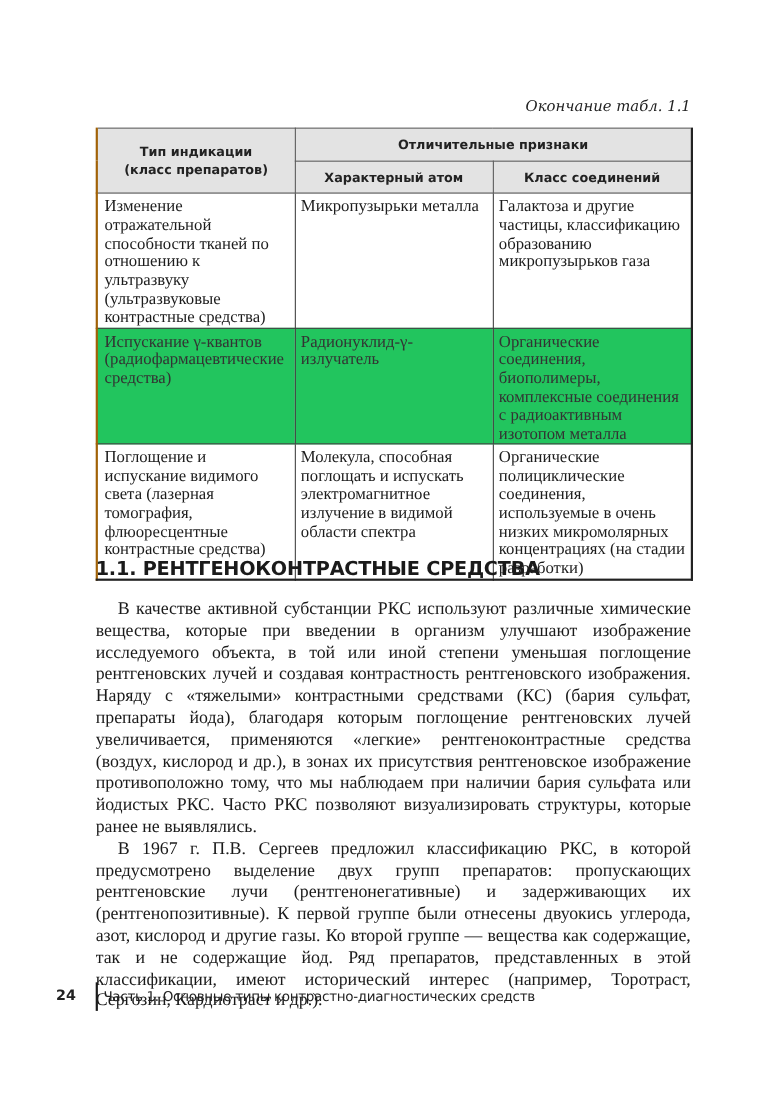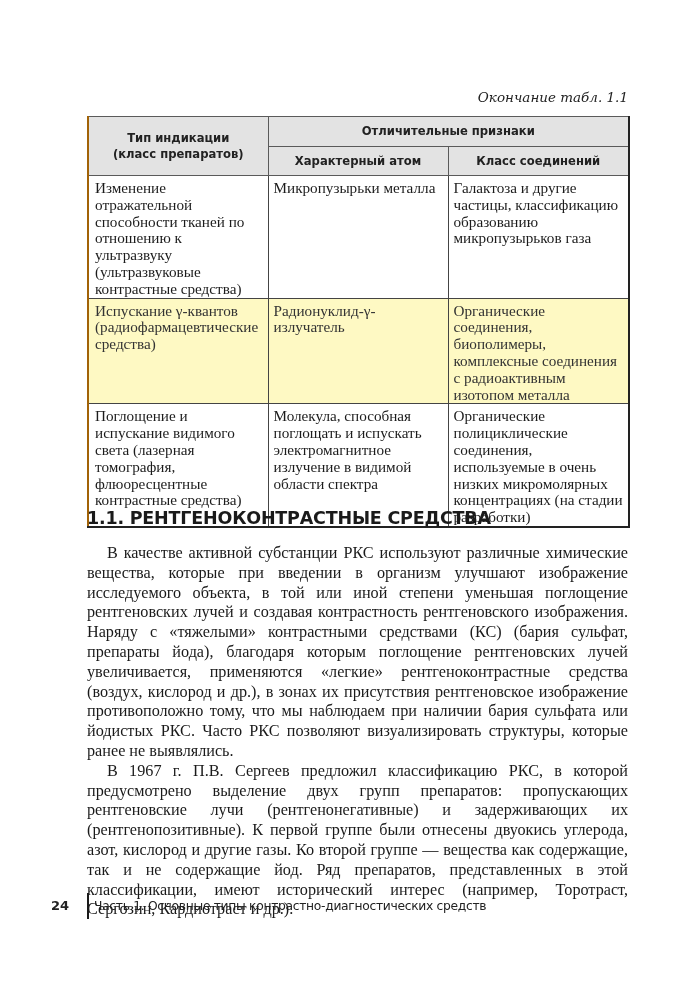--- a/index.html
+++ b/index.html
@@ -57,21 +57,21 @@
     table.indication th.h-type { height: 58px; }
     table.indication th.h-group { height: 28px; }
     table.indication th.h-sub { height: 28px; }
     table.indication td {
       vertical-align: top;
       border: 1.5px solid #444;
       padding: 4px 5px 0 5px;
       text-align: left;
     }
     table.indication tr.shaded td {
-      background: #fef9c3;
+      background: #22c55e;
       color: #333;
     }
     table.indication tr.r1 td { height: 85px; }
     table.indication tr.r2 td { height: 83px; }
     table.indication tr.r3 td { height: 99px; }
     table.indication td.c-first { padding-left: 6px; }
     table.indication { border-left: 2px solid #a16207; border-right: 2px solid #222; border-bottom: 2px solid #222; }
 
     .section-heading {
       position: absolute;

